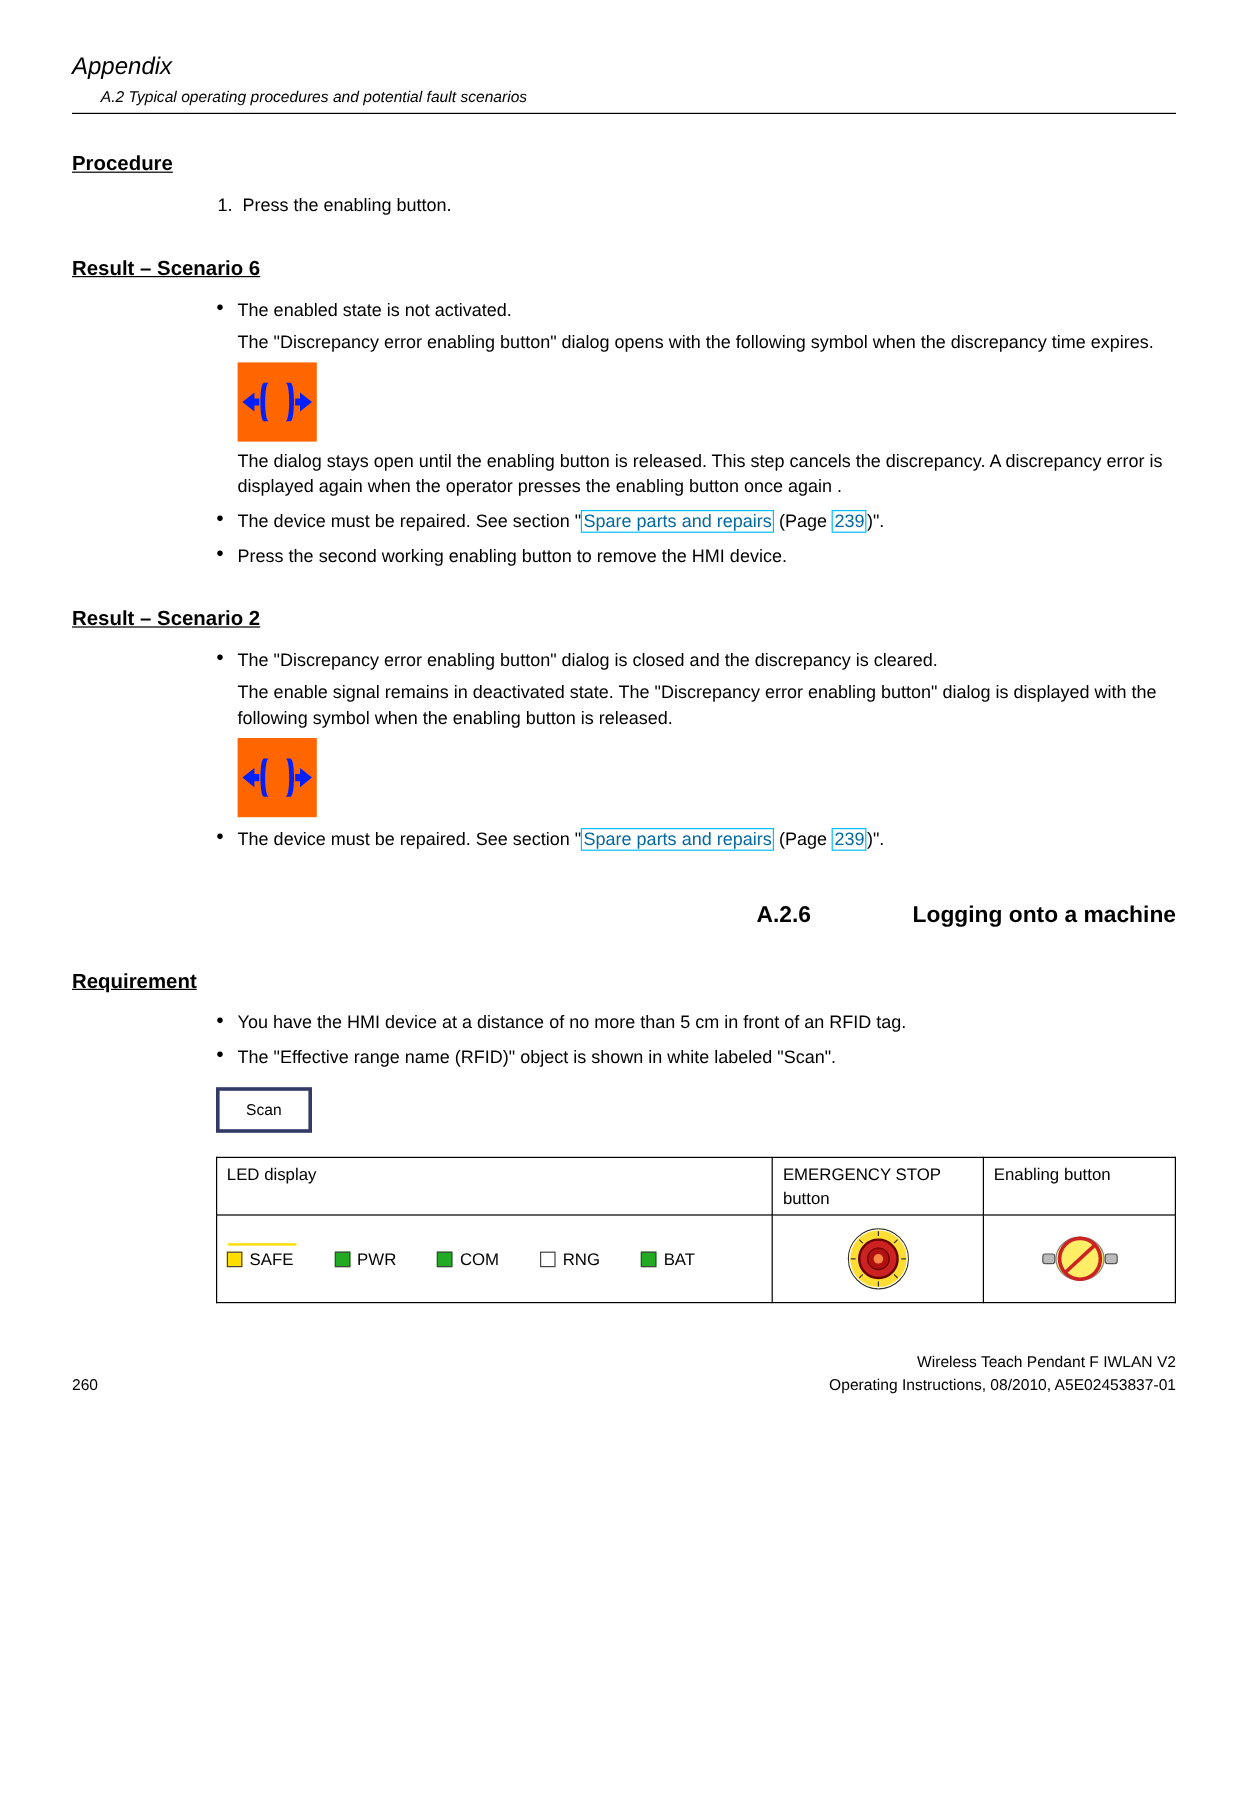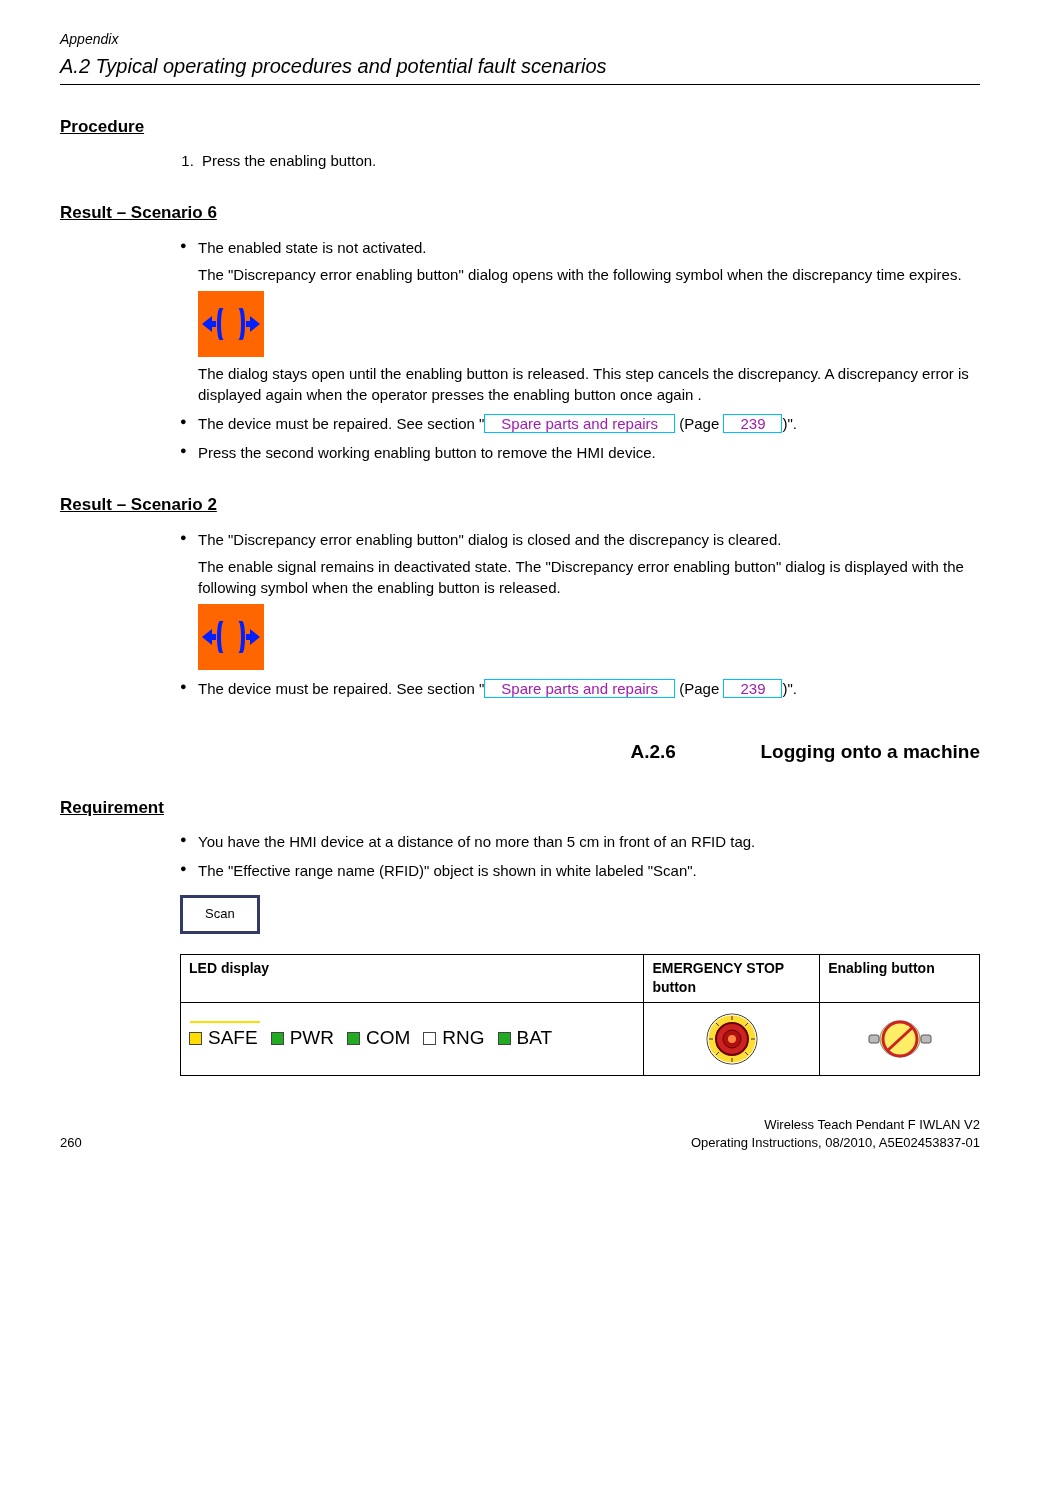--- a/index.html
+++ b/index.html
@@ -11,27 +11,29 @@
       font-family: Arial, Helvetica, sans-serif;
       font-size: 15px;
       color: #000;
       background: #fff;
       width: 1040px;
       padding: 30px 60px 20px 60px;
       line-height: 1.4;
     }
     .header-chapter {
       font-style: italic;
-      font-size: 14px;
+      font-size: 20px;
       margin-bottom: 2px;
+      margin-top: 12px;
     }
     .header-section {
       font-style: italic;
-      font-size: 20px;
+      font-size: 13px;
       margin-bottom: 4px;
+      margin-left: 24px;
     }
     .header-rule {
       border: none;
       border-top: 1.5px solid #000;
       margin-bottom: 30px;
     }
     .indent-block {
       padding-left: 100px;
     }
     h2.section-heading {
@@ -76,24 +78,24 @@
       background: #ff6600;
       display: flex;
       align-items: center;
       justify-content: center;
       margin: 4px 0 6px 0;
     }
     .discrepancy-svg {
       display: block;
     }
     .link {
-      color: #a21caf;
+      color: #0369a1;
       text-decoration: none;
       border: 1px solid #00bfff;
-      padding: 0 16px;
+      padding: 0 1px;
     }
     .subsection-row {
       display: flex;
       align-items: baseline;
       gap: 60px;
       margin-top: 40px;
       margin-bottom: 18px;
       justify-content: flex-end;
     }
     .subsection-num {
@@ -121,33 +123,33 @@
       width: calc(100% - 20px);
     }
     table.led-table th,
     table.led-table td {
       border: 1px solid #000;
       font-size: 14px;
       text-align: left;
       vertical-align: top;
     }
     table.led-table th {
-      font-weight: bold;
+      font-weight: normal;
       padding: 4px 8px;
       background: #fff;
     }
     table.led-table td {
       padding: 8px;
       vertical-align: middle;
     }
     .led-row {
       display: flex;
       align-items: flex-start;
-      gap: 13px;
-      font-size: 19px;
+      gap: 34px;
+      font-size: 14px;
     }
     .led-item {
       display: flex;
       align-items: center;
       gap: 6px;
       white-space: nowrap;
     }
     .led-box {
       width: 13px;
       height: 13px;

